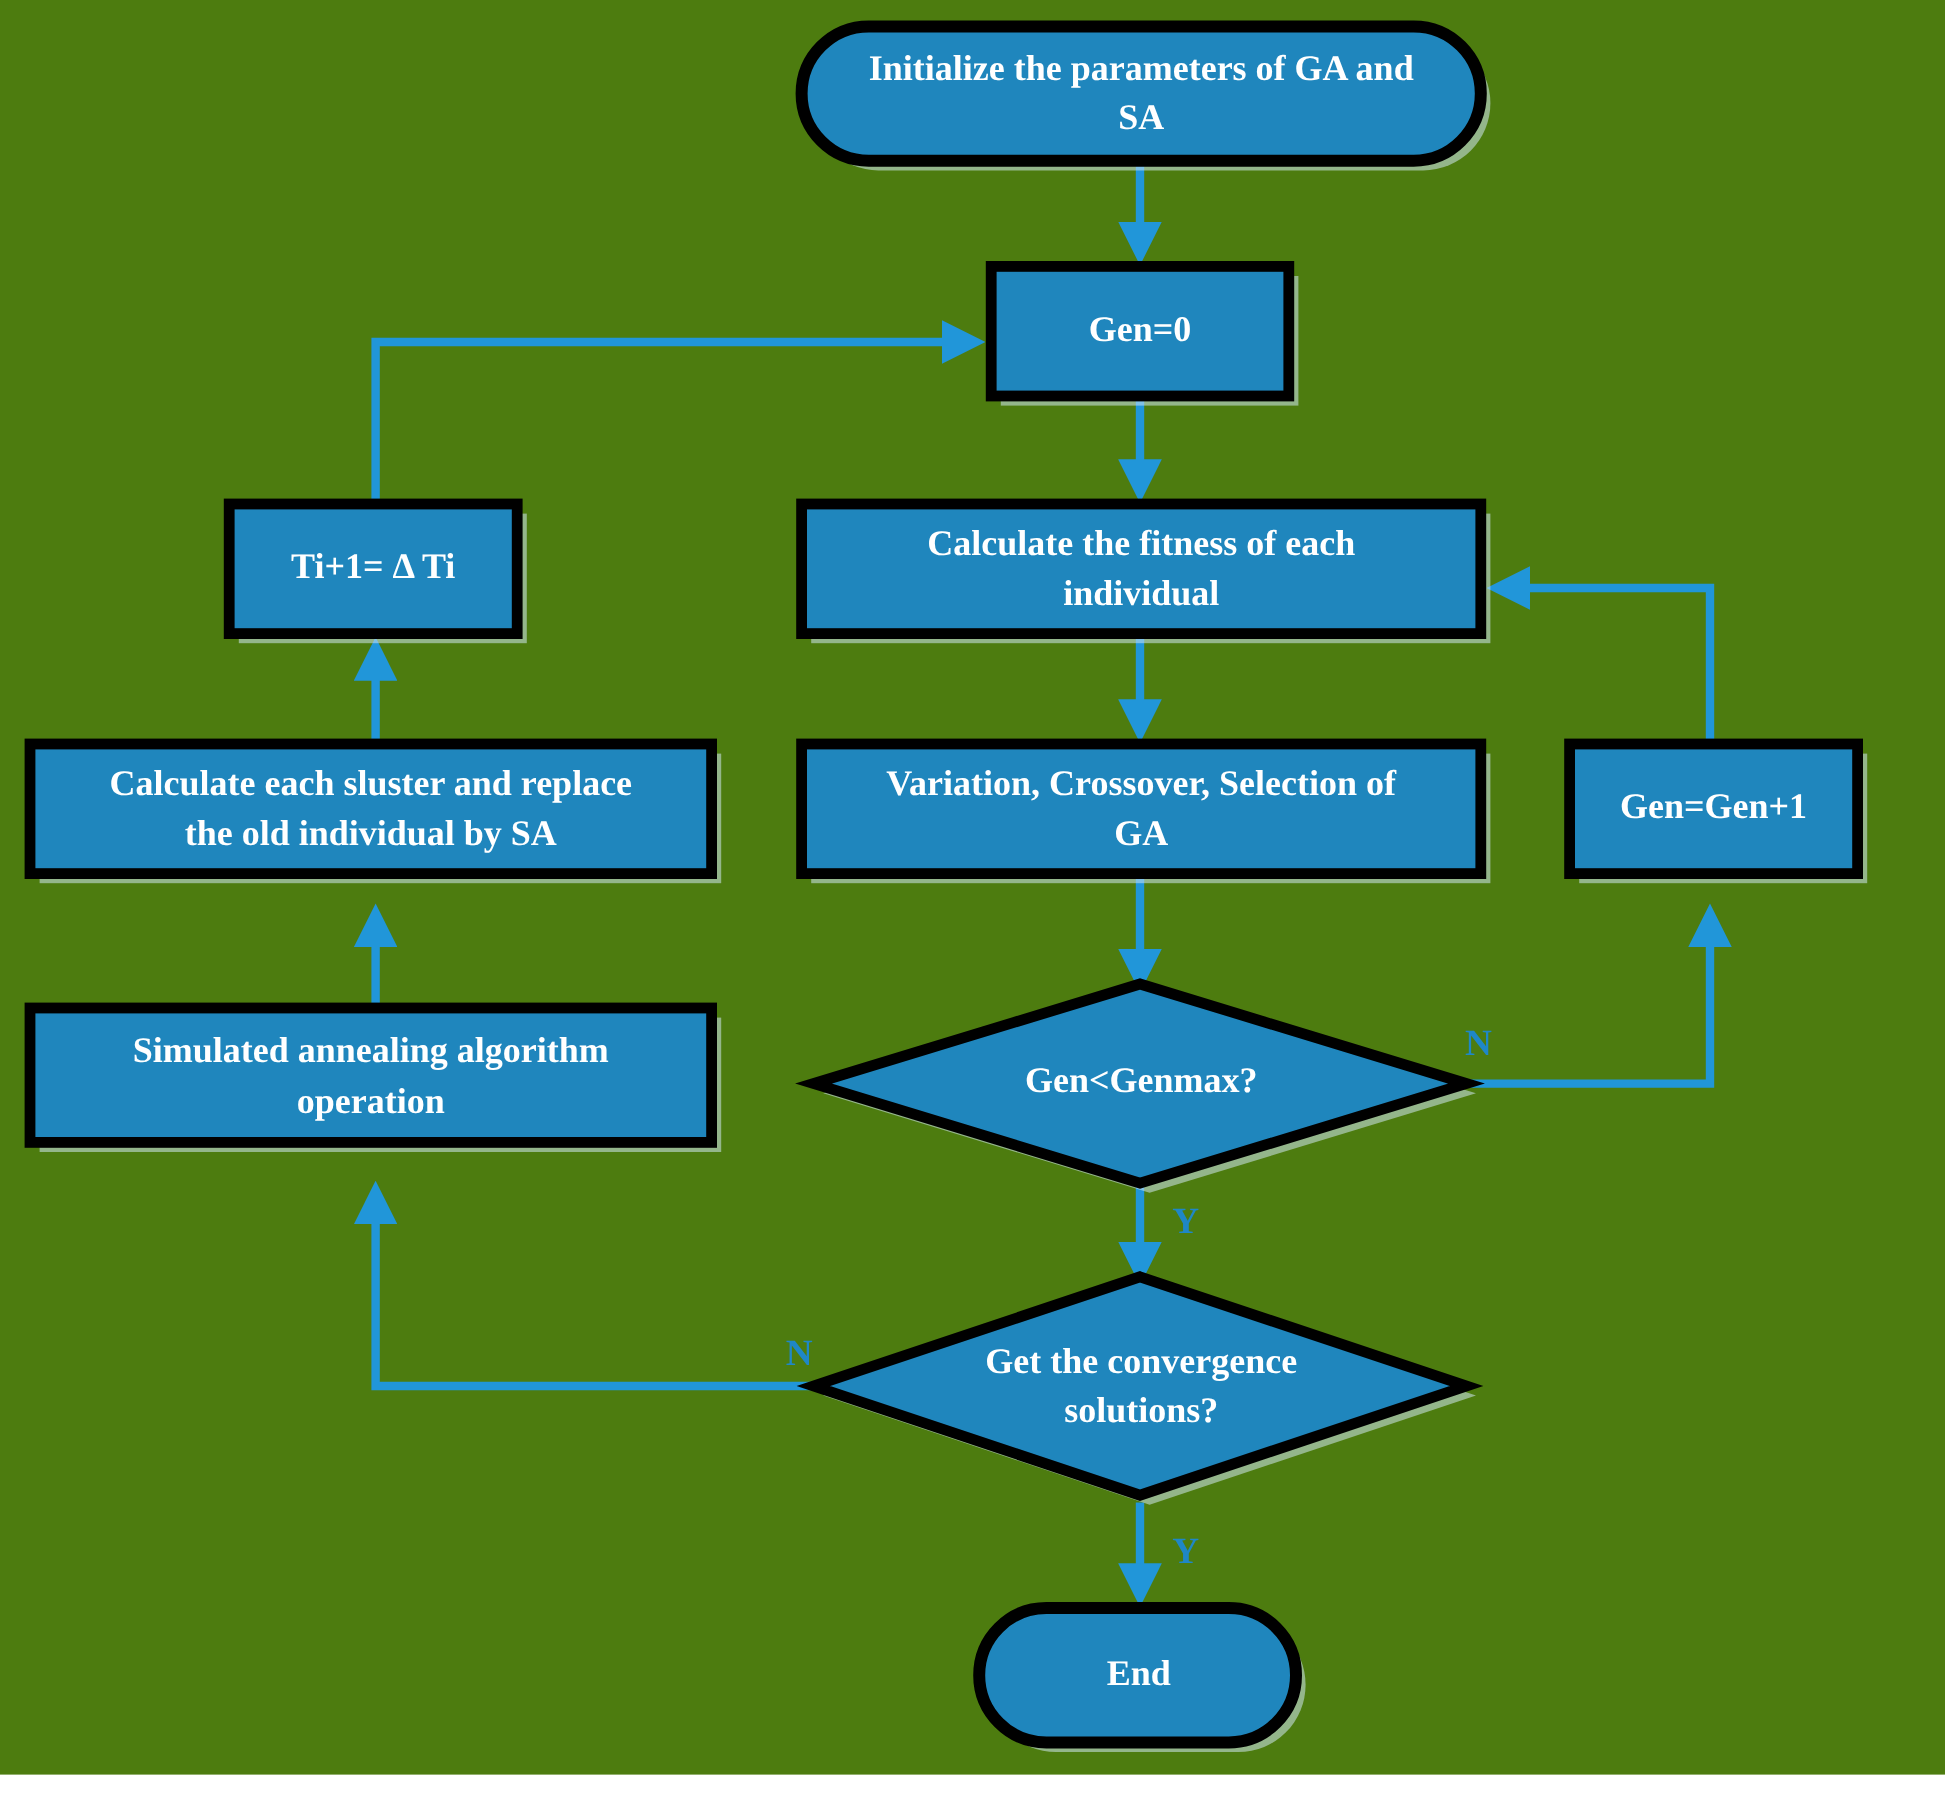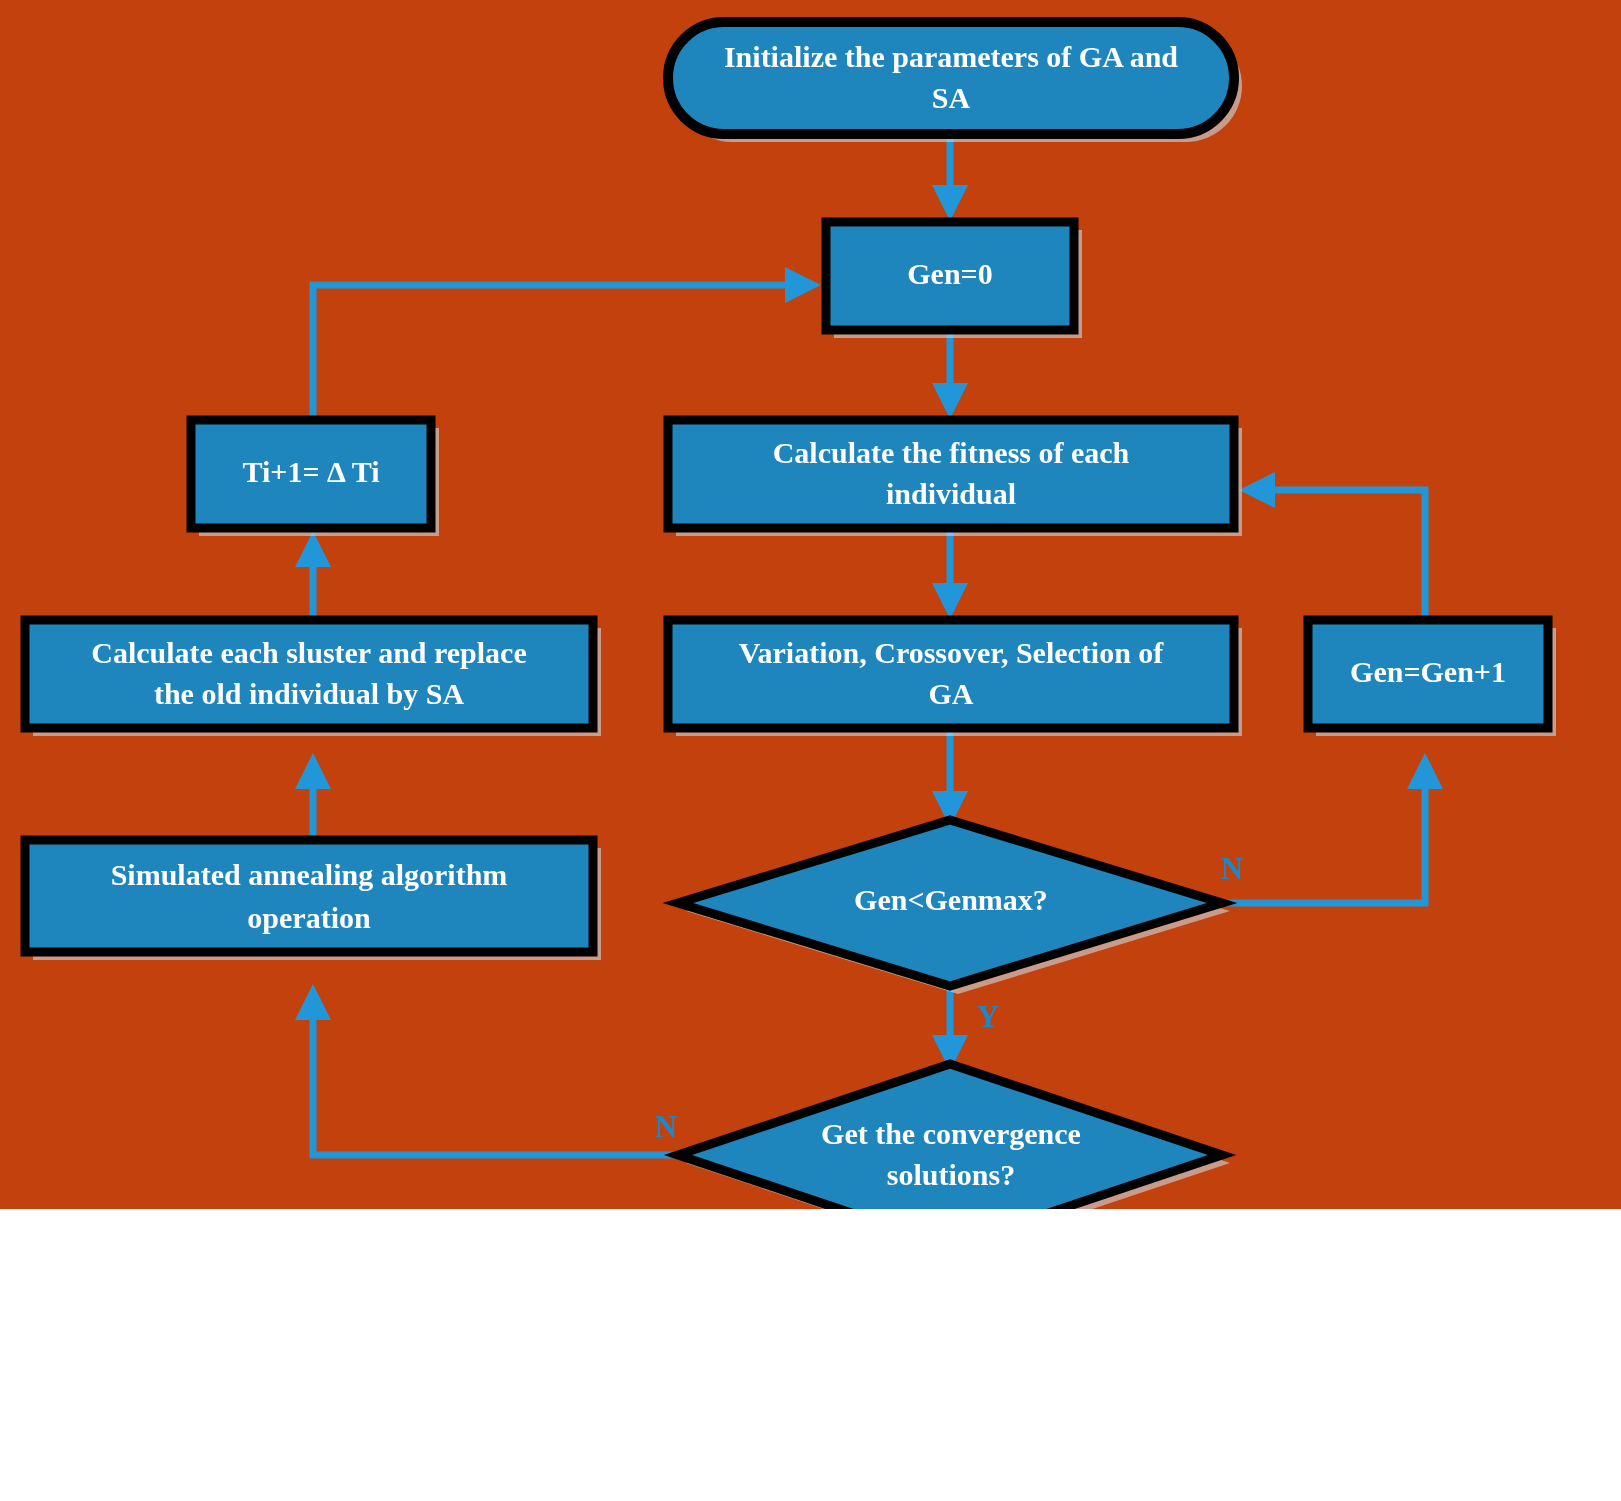--- a/index.html
+++ b/index.html
@@ -6,22 +6,22 @@
     margin: 0;
     padding: 0;
     background: #ffffff;
   }
   body {
     font-family: "Liberation Serif", "DejaVu Serif", serif;
   }
   #canvas-wrap {
     position: relative;
     width: 1621px;
-    height: 1209px;
-    background: #c2410c;
+    height: 1479px;
+    background: #4d7c0f;
     overflow: hidden;
   }
   svg.flow {
     position: absolute;
     top: 0; left: 0;
     width: 1621px;
     height: 1501px;
   }
   .node-label {
     fill: #ffffff;

